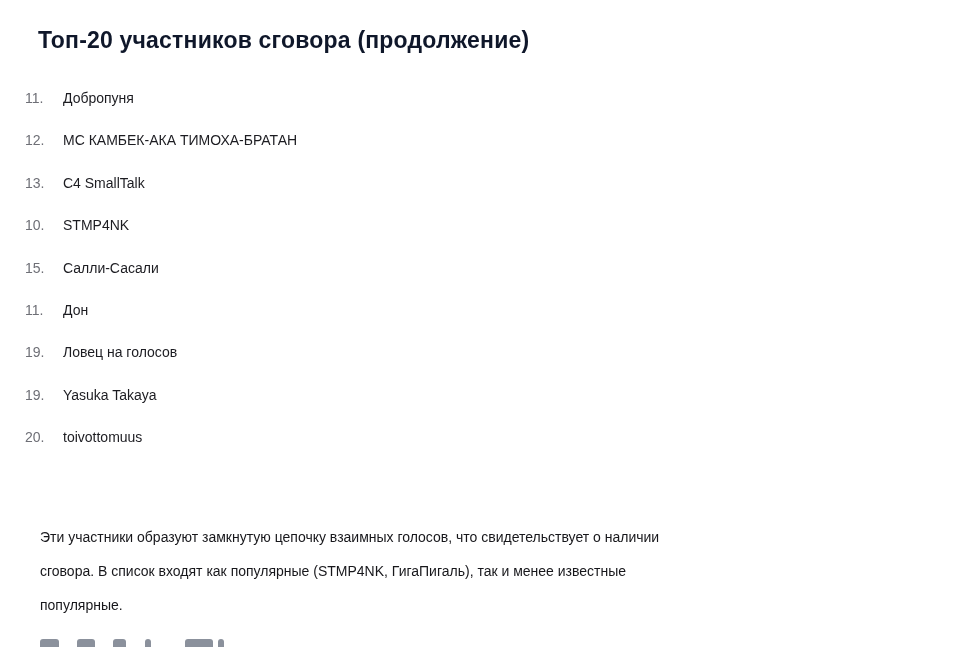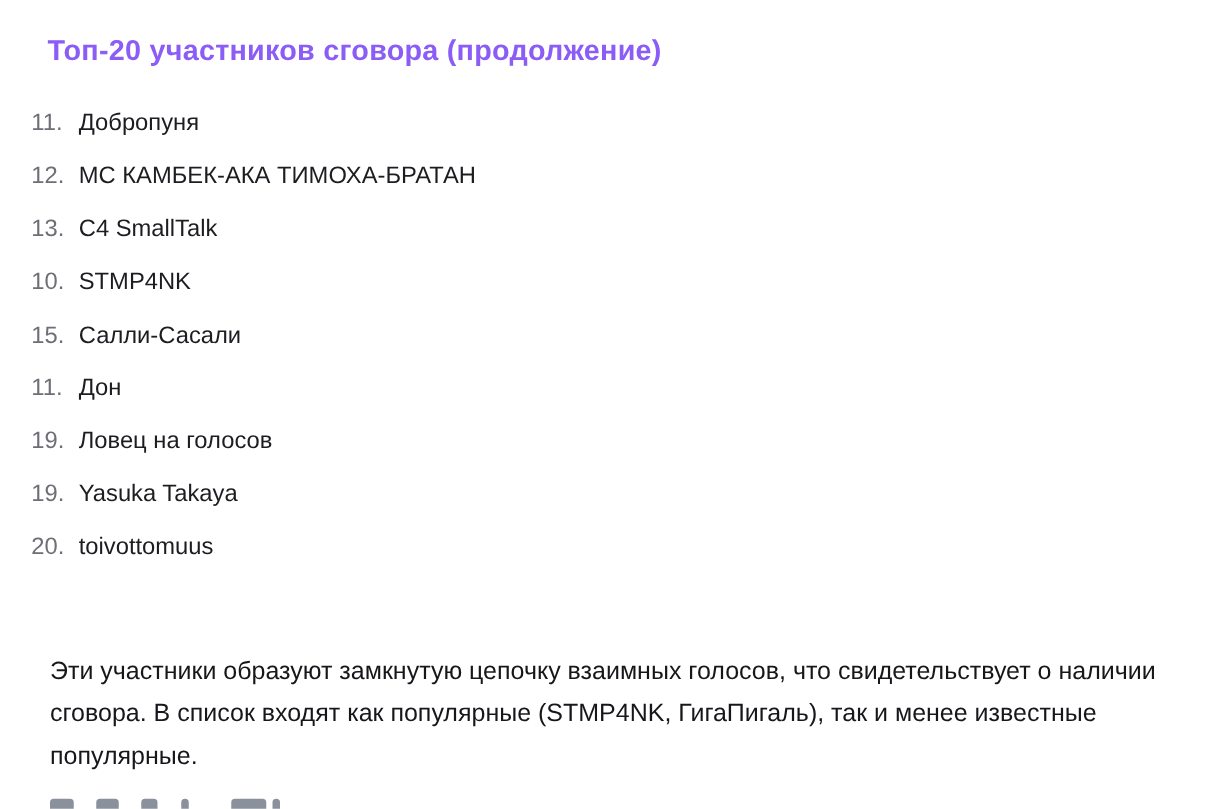--- a/index.html
+++ b/index.html
@@ -15,49 +15,49 @@
     width: 970px;
     height: 647px;
     background: #ffffff;
   }
   .doc-title {
     position: absolute;
     left: 38px;
     top: 27px;
     font-size: 23px;
     font-weight: 700;
-    color: #8b5cf6;
+    color: #0f172a;
     letter-spacing: 0.2px;
   }
   .numbered-list {
     position: absolute;
     left: 25px;
     top: 86px;
     list-style: none;
   }
   .list-row {
     height: 25px;
     margin-bottom: 17.4px;
-    font-size: 19px;
+    font-size: 14px;
     line-height: 25px;
     white-space: nowrap;
   }
   .list-num {
     display: inline-block;
     width: 38px;
     color: #6e6f76;
   }
   .list-name {
     color: #1c1c21;
   }
   .summary {
     position: absolute;
     left: 40px;
     top: 522px;
-    font-size: 20px;
+    font-size: 14px;
     color: #17171b;
   }
   .summary-line {
     height: 34px;
     line-height: 30px;
     white-space: nowrap;
   }
   .clipped-strip {
     position: absolute;
     left: 0;

